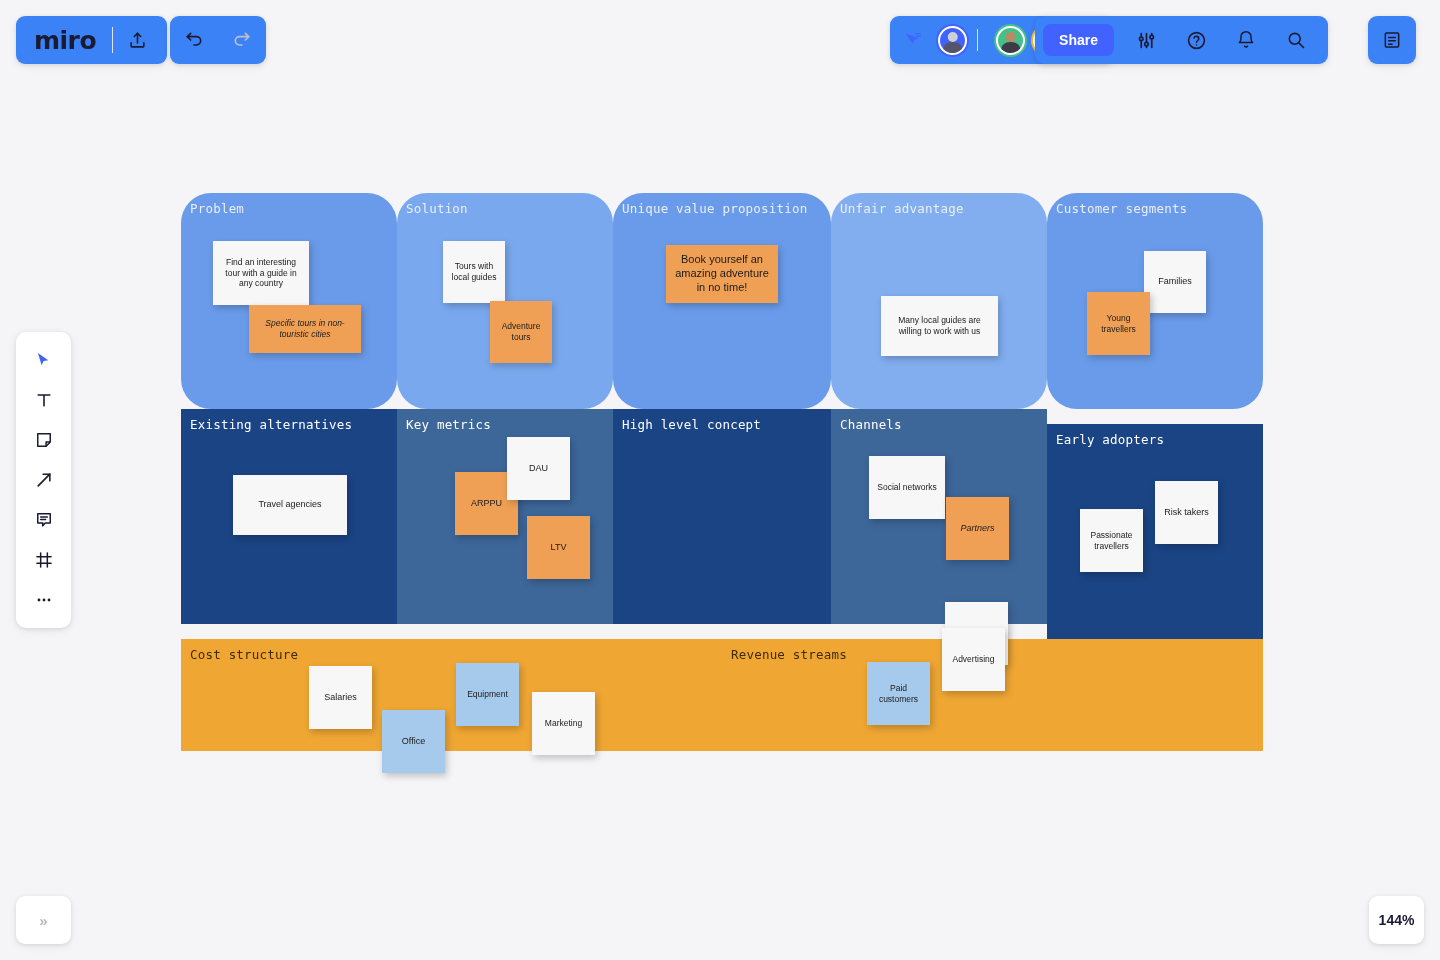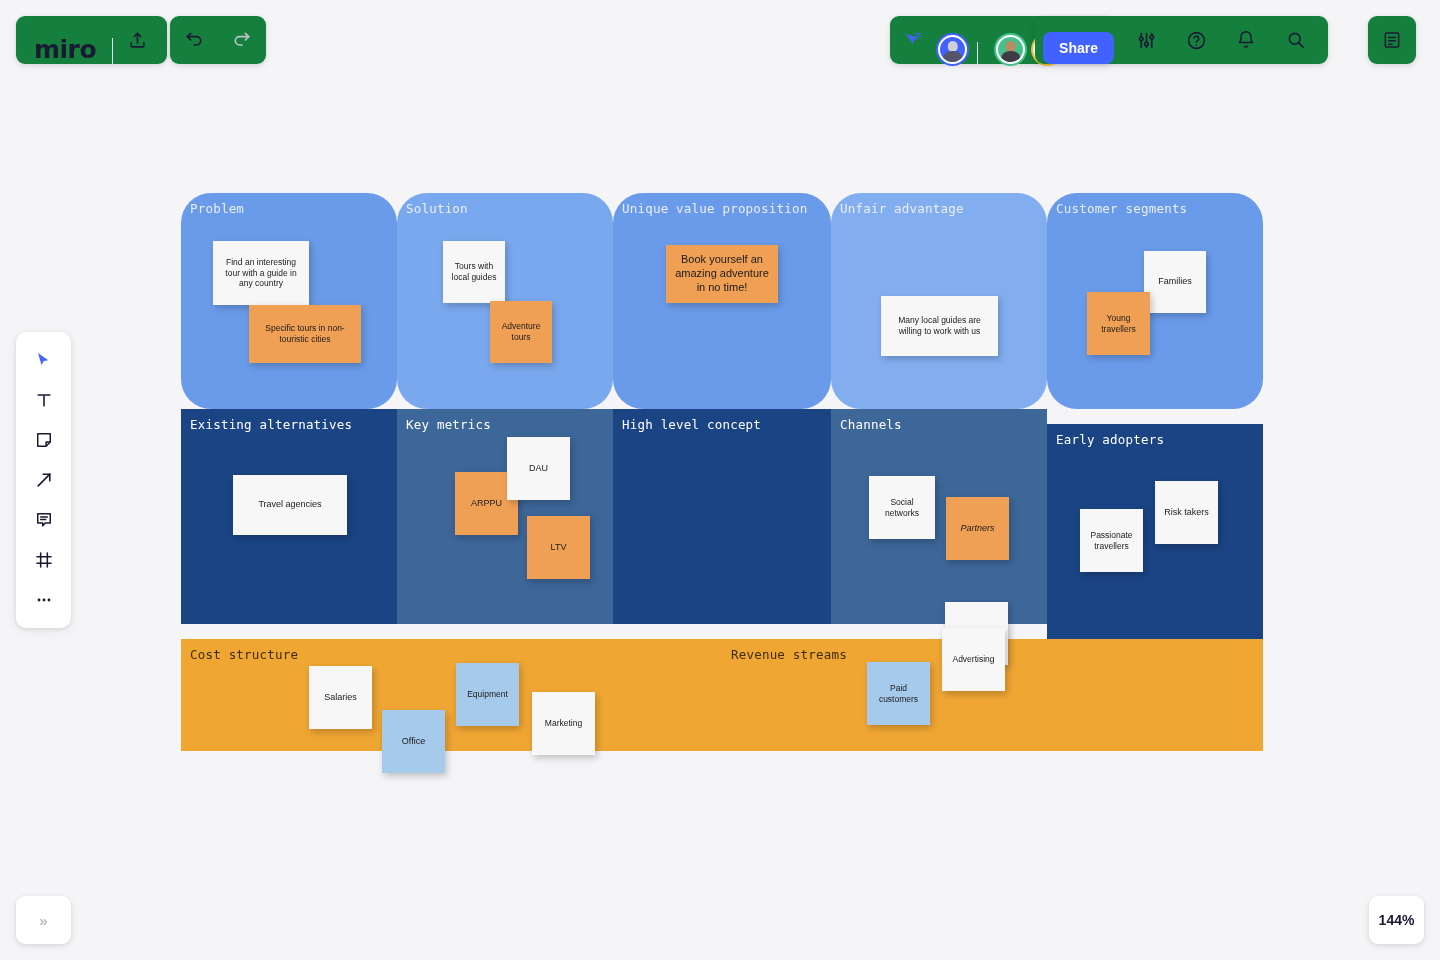--- a/index.html
+++ b/index.html
@@ -8,24 +8,24 @@
     background: #f5f5f7;
     font-family: "Liberation Sans", sans-serif;
     overflow: hidden;
   }
   .canvas { position: relative; width: 1440px; height: 960px; }
 
   
   .topbar { position: absolute; top: 0; left: 0; width: 1440px; height: 80px; }
 
   .pill {
-    background: #15803d;
+    background: #3b82f6;
     border-radius: 9px;
     box-shadow: 0 1px 4px rgba(0,0,0,0.10), 0 3px 10px rgba(0,0,0,0.05);
-    display: flex; align-items: flex-end;
+    display: flex; align-items: center;
     position: absolute;
   }
 
   .logo-group { left: 16px; top: 16px; height: 48px; padding: 0 6px 0 0; }
   .logo-text {
     font-family: "DejaVu Sans", sans-serif;
     font-size: 25px; font-weight: 700; letter-spacing: -0.5px;
     color: #1a1a33; padding: 0 16px 0 18px;
   }
   .vdiv { width: 1px; height: 26px; background: #e3e3ea; }
@@ -269,21 +269,21 @@
       </svg>
     </div>
   </div>
 
   <div class="board">
 
     <div class="grid-row row1">
       <div class="cell" style="width:216px;background:#6a9bea;">
         <div class="cell-title">Problem</div>
         <div class="note n-white" style="left:32px;top:48px;width:96px;height:64px;font-size:8.5px;">Find an interesting tour with a guide in any country</div>
-        <div class="note n-orange" style="left:68px;top:112px;width:112px;height:58px;font-size:8.5px;">Specific tours in non-touristic cities</div>
+        <div class="note n-orange" style="left:68px;top:112px;width:112px;height:48px;font-size:8.5px;font-style:italic;">Specific tours in non-touristic cities</div>
       </div>
       <div class="cell" style="width:216px;background:#7aa8ee;">
         <div class="cell-title">Solution</div>
         <div class="note n-white" style="left:46px;top:48px;width:62px;height:62px;font-size:8.5px;">Tours with local guides</div>
         <div class="note n-orange" style="left:93px;top:108px;width:62px;height:62px;font-size:8.5px;">Adventure tours</div>
       </div>
       <div class="cell" style="width:218px;background:#6a9bea;">
         <div class="cell-title">Unique value proposition</div>
         <div class="note n-orange" style="left:53px;top:52px;width:112px;height:58px;font-size:11px;">Book yourself an amazing adventure in no time!</div>
       </div>
@@ -307,21 +307,21 @@
         <div class="cell-title dark">Key metrics</div>
         <div class="note n-orange" style="left:58px;top:63px;width:63px;height:63px;font-size:9px;">ARPPU</div>
         <div class="note n-white" style="left:110px;top:28px;width:63px;height:63px;font-size:9px;">DAU</div>
         <div class="note n-orange" style="left:130px;top:107px;width:63px;height:63px;font-size:9px;">LTV</div>
       </div>
       <div class="cell" style="width:218px;background:#1b4484;">
         <div class="cell-title dark">High level concept</div>
       </div>
       <div class="cell" style="width:216px;background:#3d6699;">
         <div class="cell-title dark">Channels</div>
-        <div class="note n-white" style="left:38px;top:47px;width:66px;height:63px;font-size:8.5px;margin-top:20px;">Social networks</div>
+        <div class="note n-white" style="left:38px;top:47px;width:76px;height:63px;font-size:8.5px;">Social networks</div>
         <div class="note n-orange" style="left:115px;top:88px;width:63px;height:63px;font-size:9px;font-style:italic;">Partners</div>
         <div class="note n-white" style="left:114px;top:193px;width:63px;height:63px;font-size:8.5px;z-index:8;">Advertising</div>
       </div>
       <div class="cell" style="width:216px;background:#1b4484;margin-top:15px;">
         <div class="cell-title dark">Early adopters</div>
         <div class="note n-white" style="left:108px;top:57px;width:63px;height:63px;font-size:9px;">Risk takers</div>
         <div class="note n-white" style="left:33px;top:85px;width:63px;height:63px;font-size:8.5px;">Passionate travellers</div>
       </div>
     </div>
 

